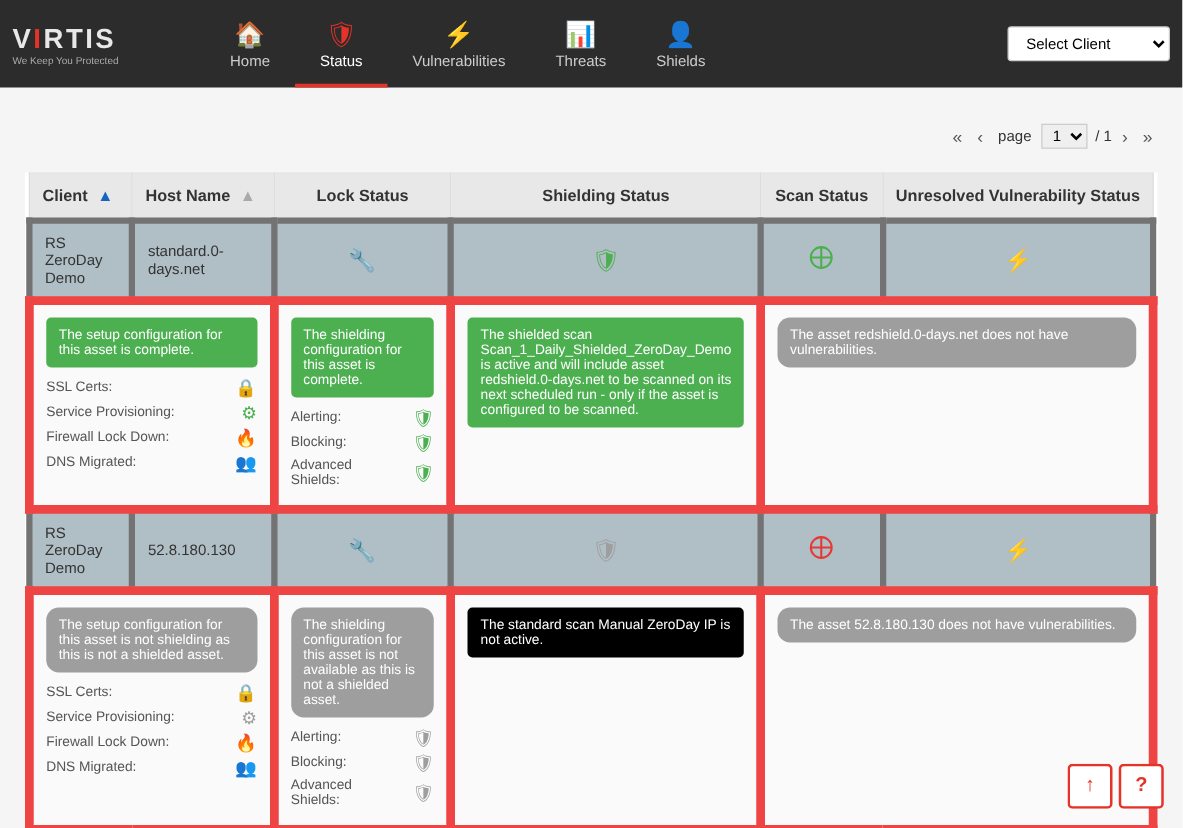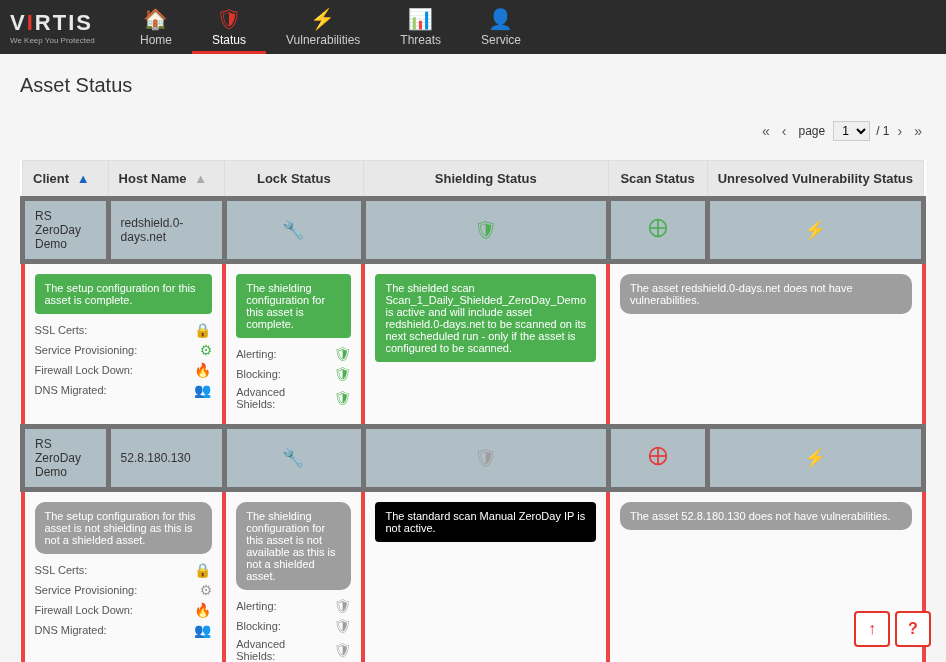--- a/index.html
+++ b/index.html
@@ -3,22 +3,23 @@
   <meta charset="utf-8">
   <style>
     * { box-sizing: border-box; margin: 0; padding: 0; }
     body { font-family: Arial, sans-serif; font-size: 12px; background: #f5f5f5; color: #333; }
 
     
     .navbar {
       background: #2c2c2c;
       display: flex;
       align-items: center;
-      height: 54px;
+      height: 70px;
       padding: 0 10px;
+      gap: 44px;
     }
     .logo {
       width: 90px;
       display: flex;
       flex-direction: column;
       align-items: flex-start;
       margin-right: 20px;
     }
     .logo-text {
       color: white;
@@ -140,21 +141,21 @@
       padding: 8px 10px;
       font-size: 12px;
       color: #333;
       border: 5px solid #737373;
       vertical-align: middle;
     }
 
     
     .detail-row td {
       padding: 10px;
-      border: 4px solid #ef4444;
+      border: 7px solid #ef4444;
       vertical-align: top;
       background: #fafafa;
     }
 
     
     .status-box {
       border-radius: 4px;
       padding: 8px 10px;
       font-size: 11px;
       margin-bottom: 8px;
@@ -234,27 +235,31 @@
     <a class="nav-item">
       <span class="nav-icon">⚡</span>
       <span>Vulnerabilities</span>
     </a>
     <a class="nav-item">
       <span class="nav-icon">📊</span>
       <span>Threats</span>
     </a>
     <a class="nav-item">
       <span class="nav-icon">👤</span>
-      <span>Service</span>
+      <span>Shields</span>
     </a>
   </div>
+  <div class="nav-right">
+    <select class="select-client">
+      <option>Select Client</option>
+    </select>
+  </div>
 </nav>
 
 <div class="content">
-  <h1 class="page-title">Asset Status</h1>
 
   <div class="pagination-bar">
     <button class="pag-btn">«</button>
     <button class="pag-btn">‹</button>
     <span class="page-label">page</span>
     <select style="border:1px solid #ccc;padding:1px 4px;font-size:12px;">
       <option>1</option>
     </select>
     <span class="page-total">/ 1</span>
     <button class="pag-btn">›</button>
@@ -274,21 +279,21 @@
         </th>
         <th class="col-setup center">Lock Status</th>
         <th class="col-shield center">Shielding Status</th>
         <th class="col-scan center">Scan Status</th>
         <th class="col-vuln center">Unresolved Vulnerability Status</th>
       </tr>
     </thead>
     <tbody id="table-body">
     <tr class="row-header">
     <td>RS ZeroDay Demo</td>
-    <td>redshield.0-days.net</td>
+    <td>standard.0-days.net</td>
     <td class="status-icon-cell" style="font-size:18px;color:#4caf50">🔧</td>
     <td class="status-icon-cell" style="font-size:18px;color:#4caf50">🛡</td>
     <td class="status-icon-cell" style="font-size:18px;color:#4caf50">
       <svg width="20" height="20" viewBox="0 0 24 24" fill="none" xmlns="http://www.w3.org/2000/svg">
         <circle cx="12" cy="12" r="10" stroke="#4caf50" stroke-width="2" fill="none"></circle>
         <line x1="12" y1="2" x2="12" y2="22" stroke="#4caf50" stroke-width="2"></line>
         <line x1="2" y1="12" x2="22" y2="12" stroke="#4caf50" stroke-width="2"></line>
       </svg>
     </td>
     <td class="status-icon-cell" style="font-size:18px;color:#9e9e9e">⚡</td>

